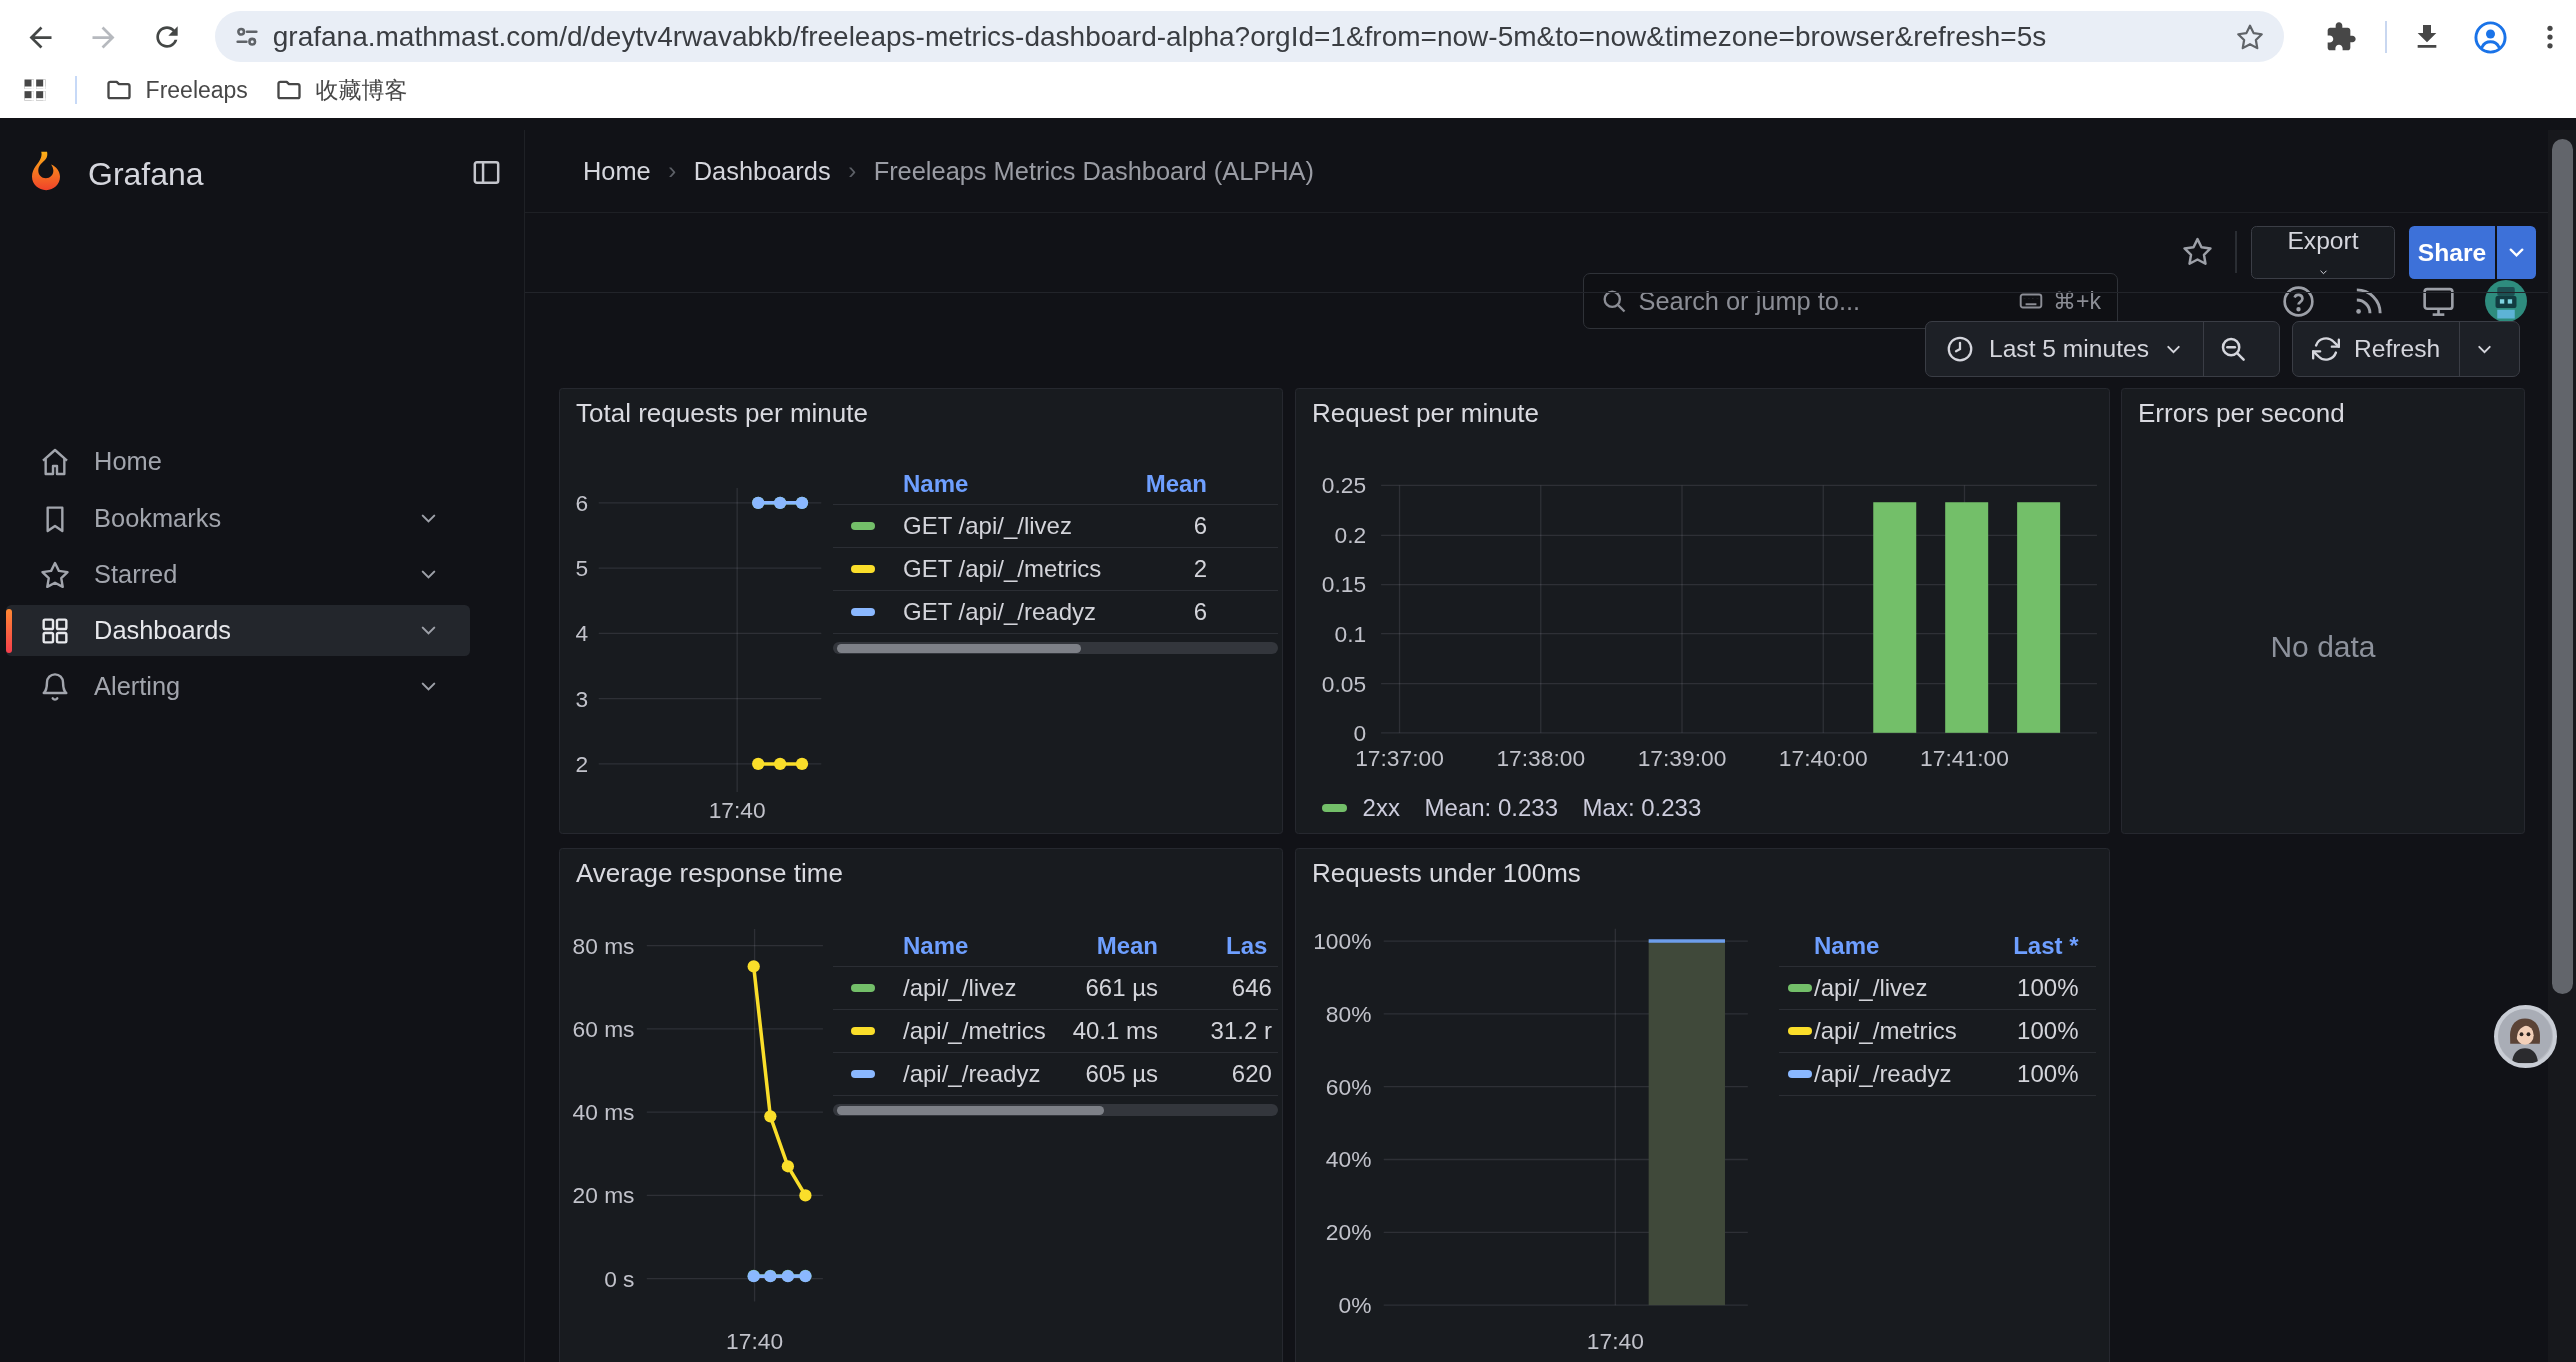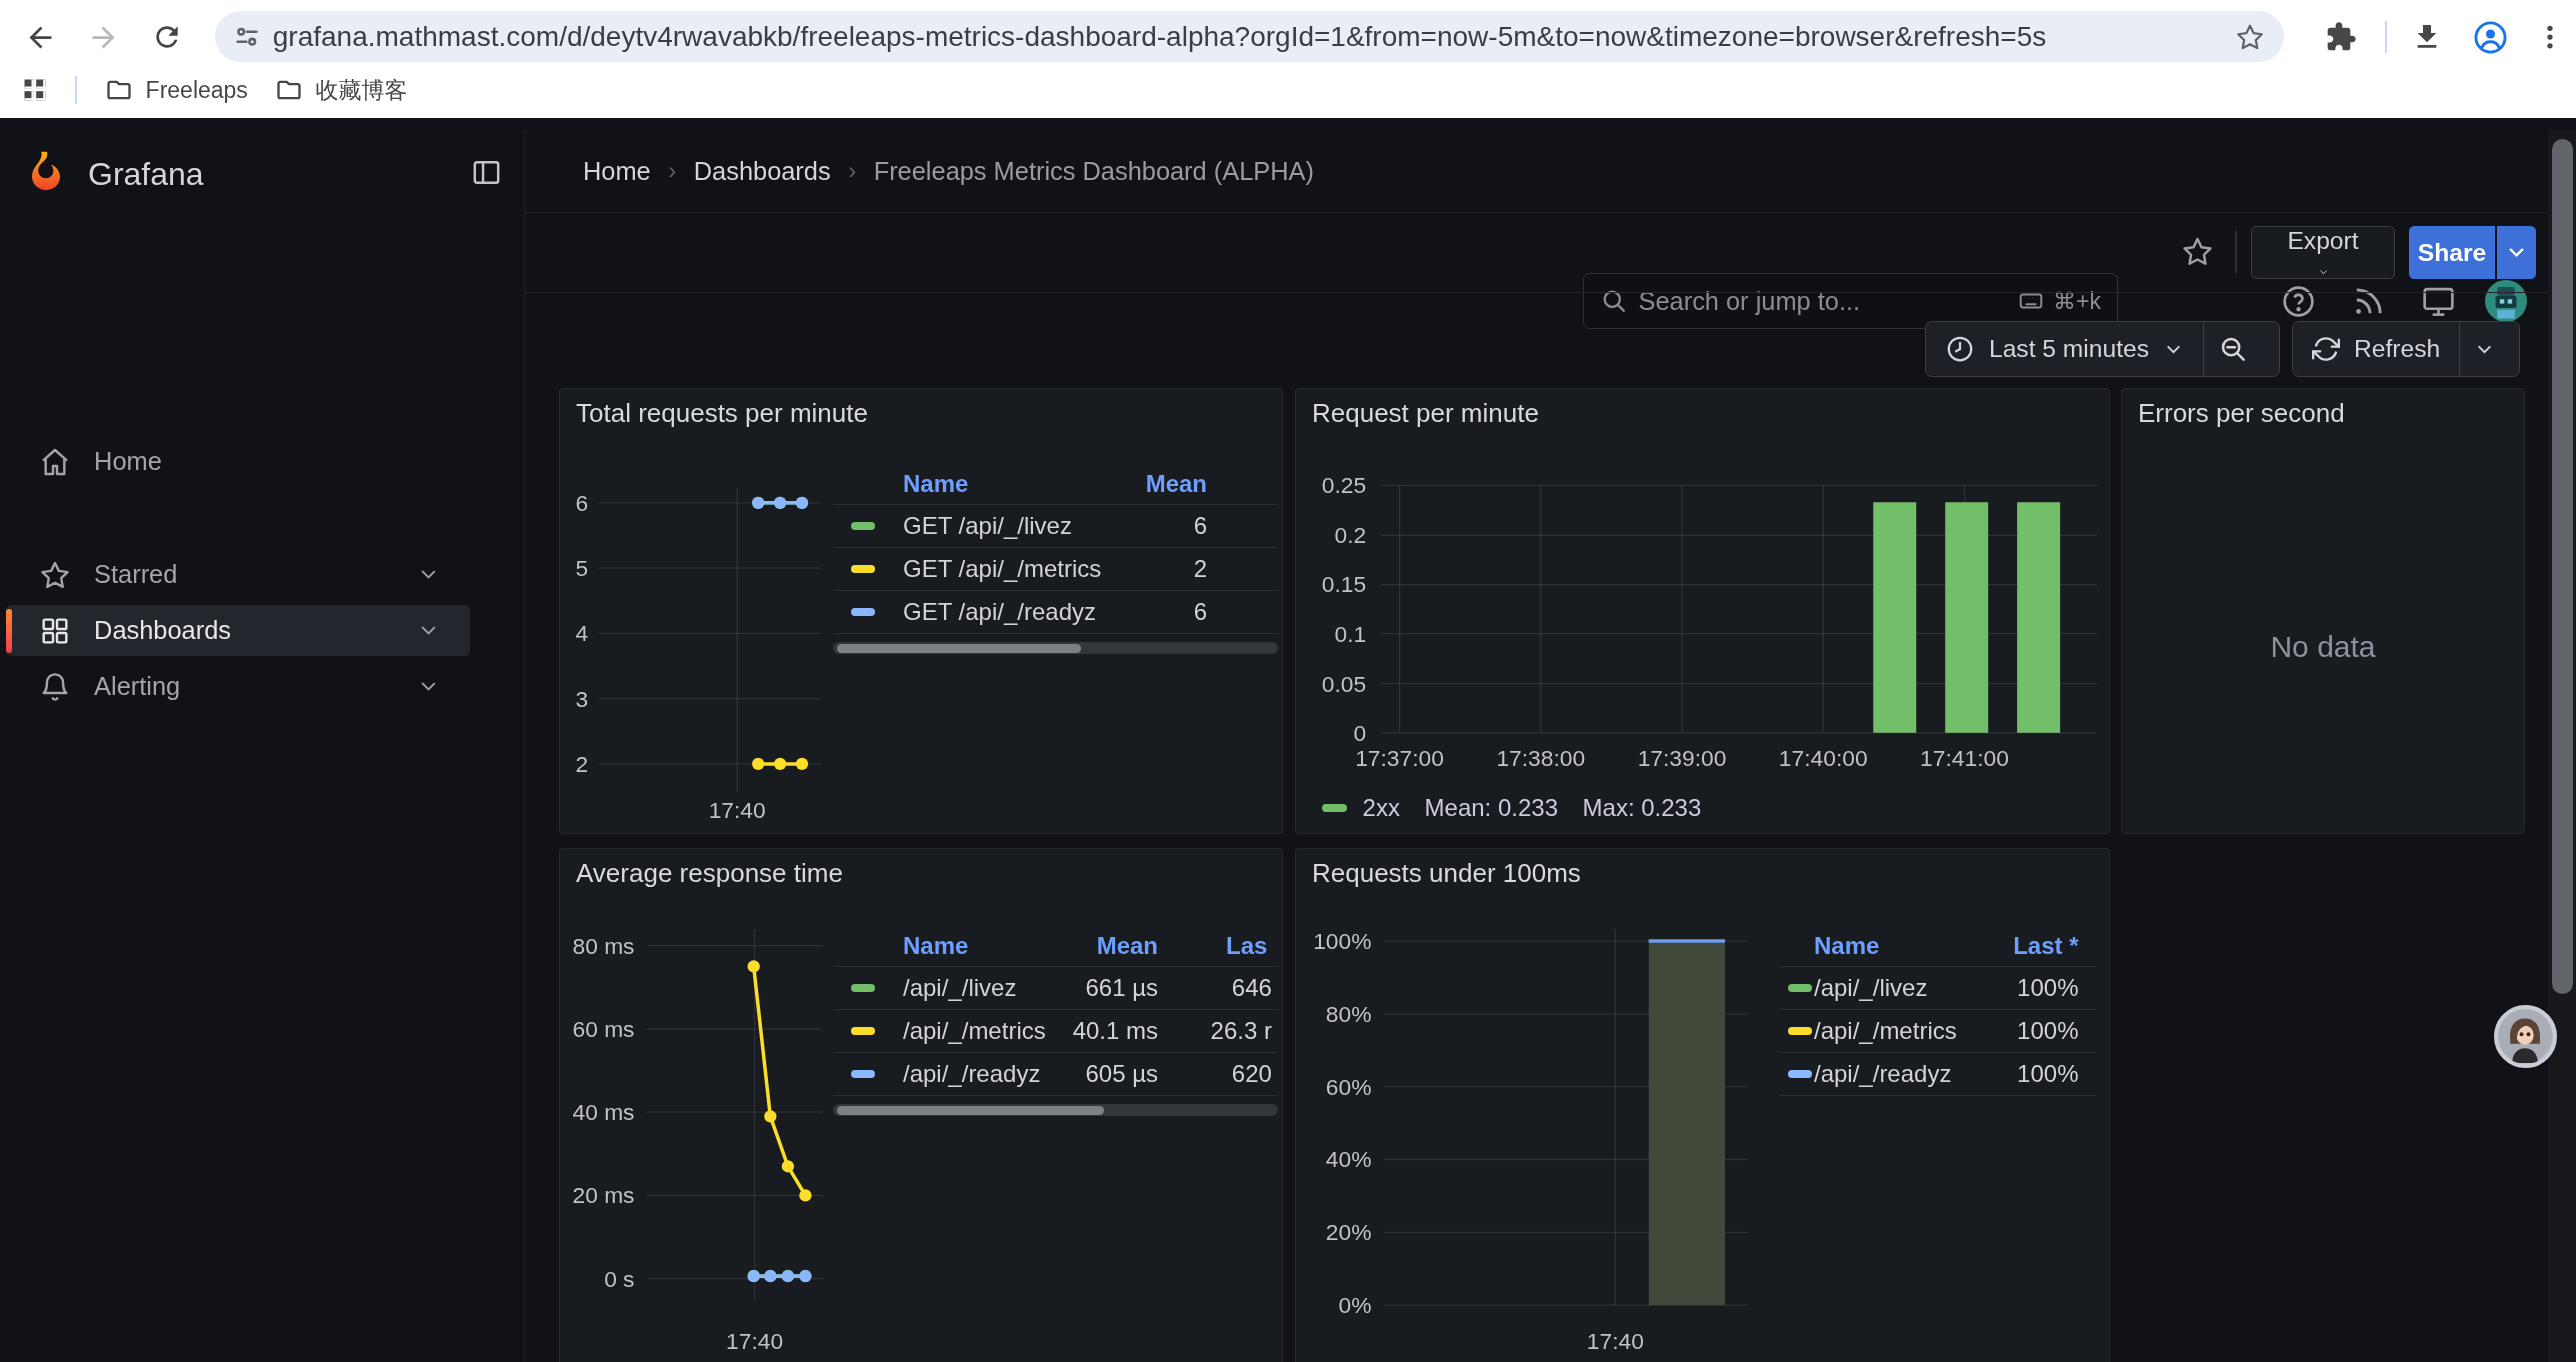--- a/index.html
+++ b/index.html
@@ -244,20 +244,31 @@
 
   <aside class="sidebar">
     <div class="side-item" style="top:224px">
       <span class="side-ic">
           <svg viewBox="0 0 24 24" fill="none" stroke="#a2a5ad" stroke-width="1.8" stroke-linejoin="round">
             <path d="M3 11l9-8 9 8"></path>
             <path d="M5 9.6V21h5.5v-6h3v6H19V9.6"></path>
           </svg>
         </span>
       <span class="lbl">Home</span>
+    </div>
+    <div class="side-item" style="top:281px">
+      <span class="side-ic">
+          <svg viewBox="0 0 24 24" fill="none" stroke="#a2a5ad" stroke-width="1.8" stroke-linejoin="round">
+            <path d="M6.5 3.5h11V21l-5.5-3.8L6.5 21z"></path>
+          </svg>
+        </span>
+      <span class="lbl">Bookmarks</span>
+      <span class="side-chev"><svg width="23" height="23" viewBox="0 0 24 24" fill="none" stroke="#9da0a8" stroke-width="2.2" stroke-linecap="round">
+            <polyline points="6 9 12 15 18 9"></polyline>
+          </svg></span>
     </div>
     <div class="side-item" style="top:337px">
       <span class="side-ic">
           <svg viewBox="0 0 24 24" fill="none" stroke="#a2a5ad" stroke-width="1.8" stroke-linejoin="round">
             <path d="M12 3l2.9 5.9 6.5.9-4.7 4.6 1.1 6.5L12 17.8l-5.8 3.1 1.1-6.5L2.6 9.8l6.5-.9z"></path>
           </svg>
         </span>
       <span class="lbl">Starred</span>
       <span class="side-chev"><svg width="23" height="23" viewBox="0 0 24 24" fill="none" stroke="#9da0a8" stroke-width="2.2" stroke-linecap="round">
             <polyline points="6 9 12 15 18 9"></polyline>
@@ -489,21 +500,21 @@
         <div class="lrow">
           <span class="sw" style="left:17.5px;background:#73bf69"></span>
           <span class="rname" style="left:70px">/api/_/livez</span>
           <span class="rval" style="right:120px">661 µs</span>
           <span class="rval" style="right:6.1px">646</span>
         </div>
         <div class="lrow">
           <span class="sw" style="left:17.5px;background:#fade2a"></span>
           <span class="rname" style="left:70px">/api/_/metrics</span>
           <span class="rval" style="right:120px">40.1 ms</span>
-          <span class="rval" style="right:6.1px">26.3 r</span>
+          <span class="rval" style="right:6.1px">31.2 r</span>
         </div>
         <div class="lrow">
           <span class="sw" style="left:17.5px;background:#8ab8ff"></span>
           <span class="rname" style="left:70px">/api/_/readyz</span>
           <span class="rval" style="right:120px">605 µs</span>
           <span class="rval" style="right:6.1px">620</span>
         </div>
         <div class="lend"></div>
         <div class="lscroll">
           <div class="lthumb" style="width:60%"></div>

